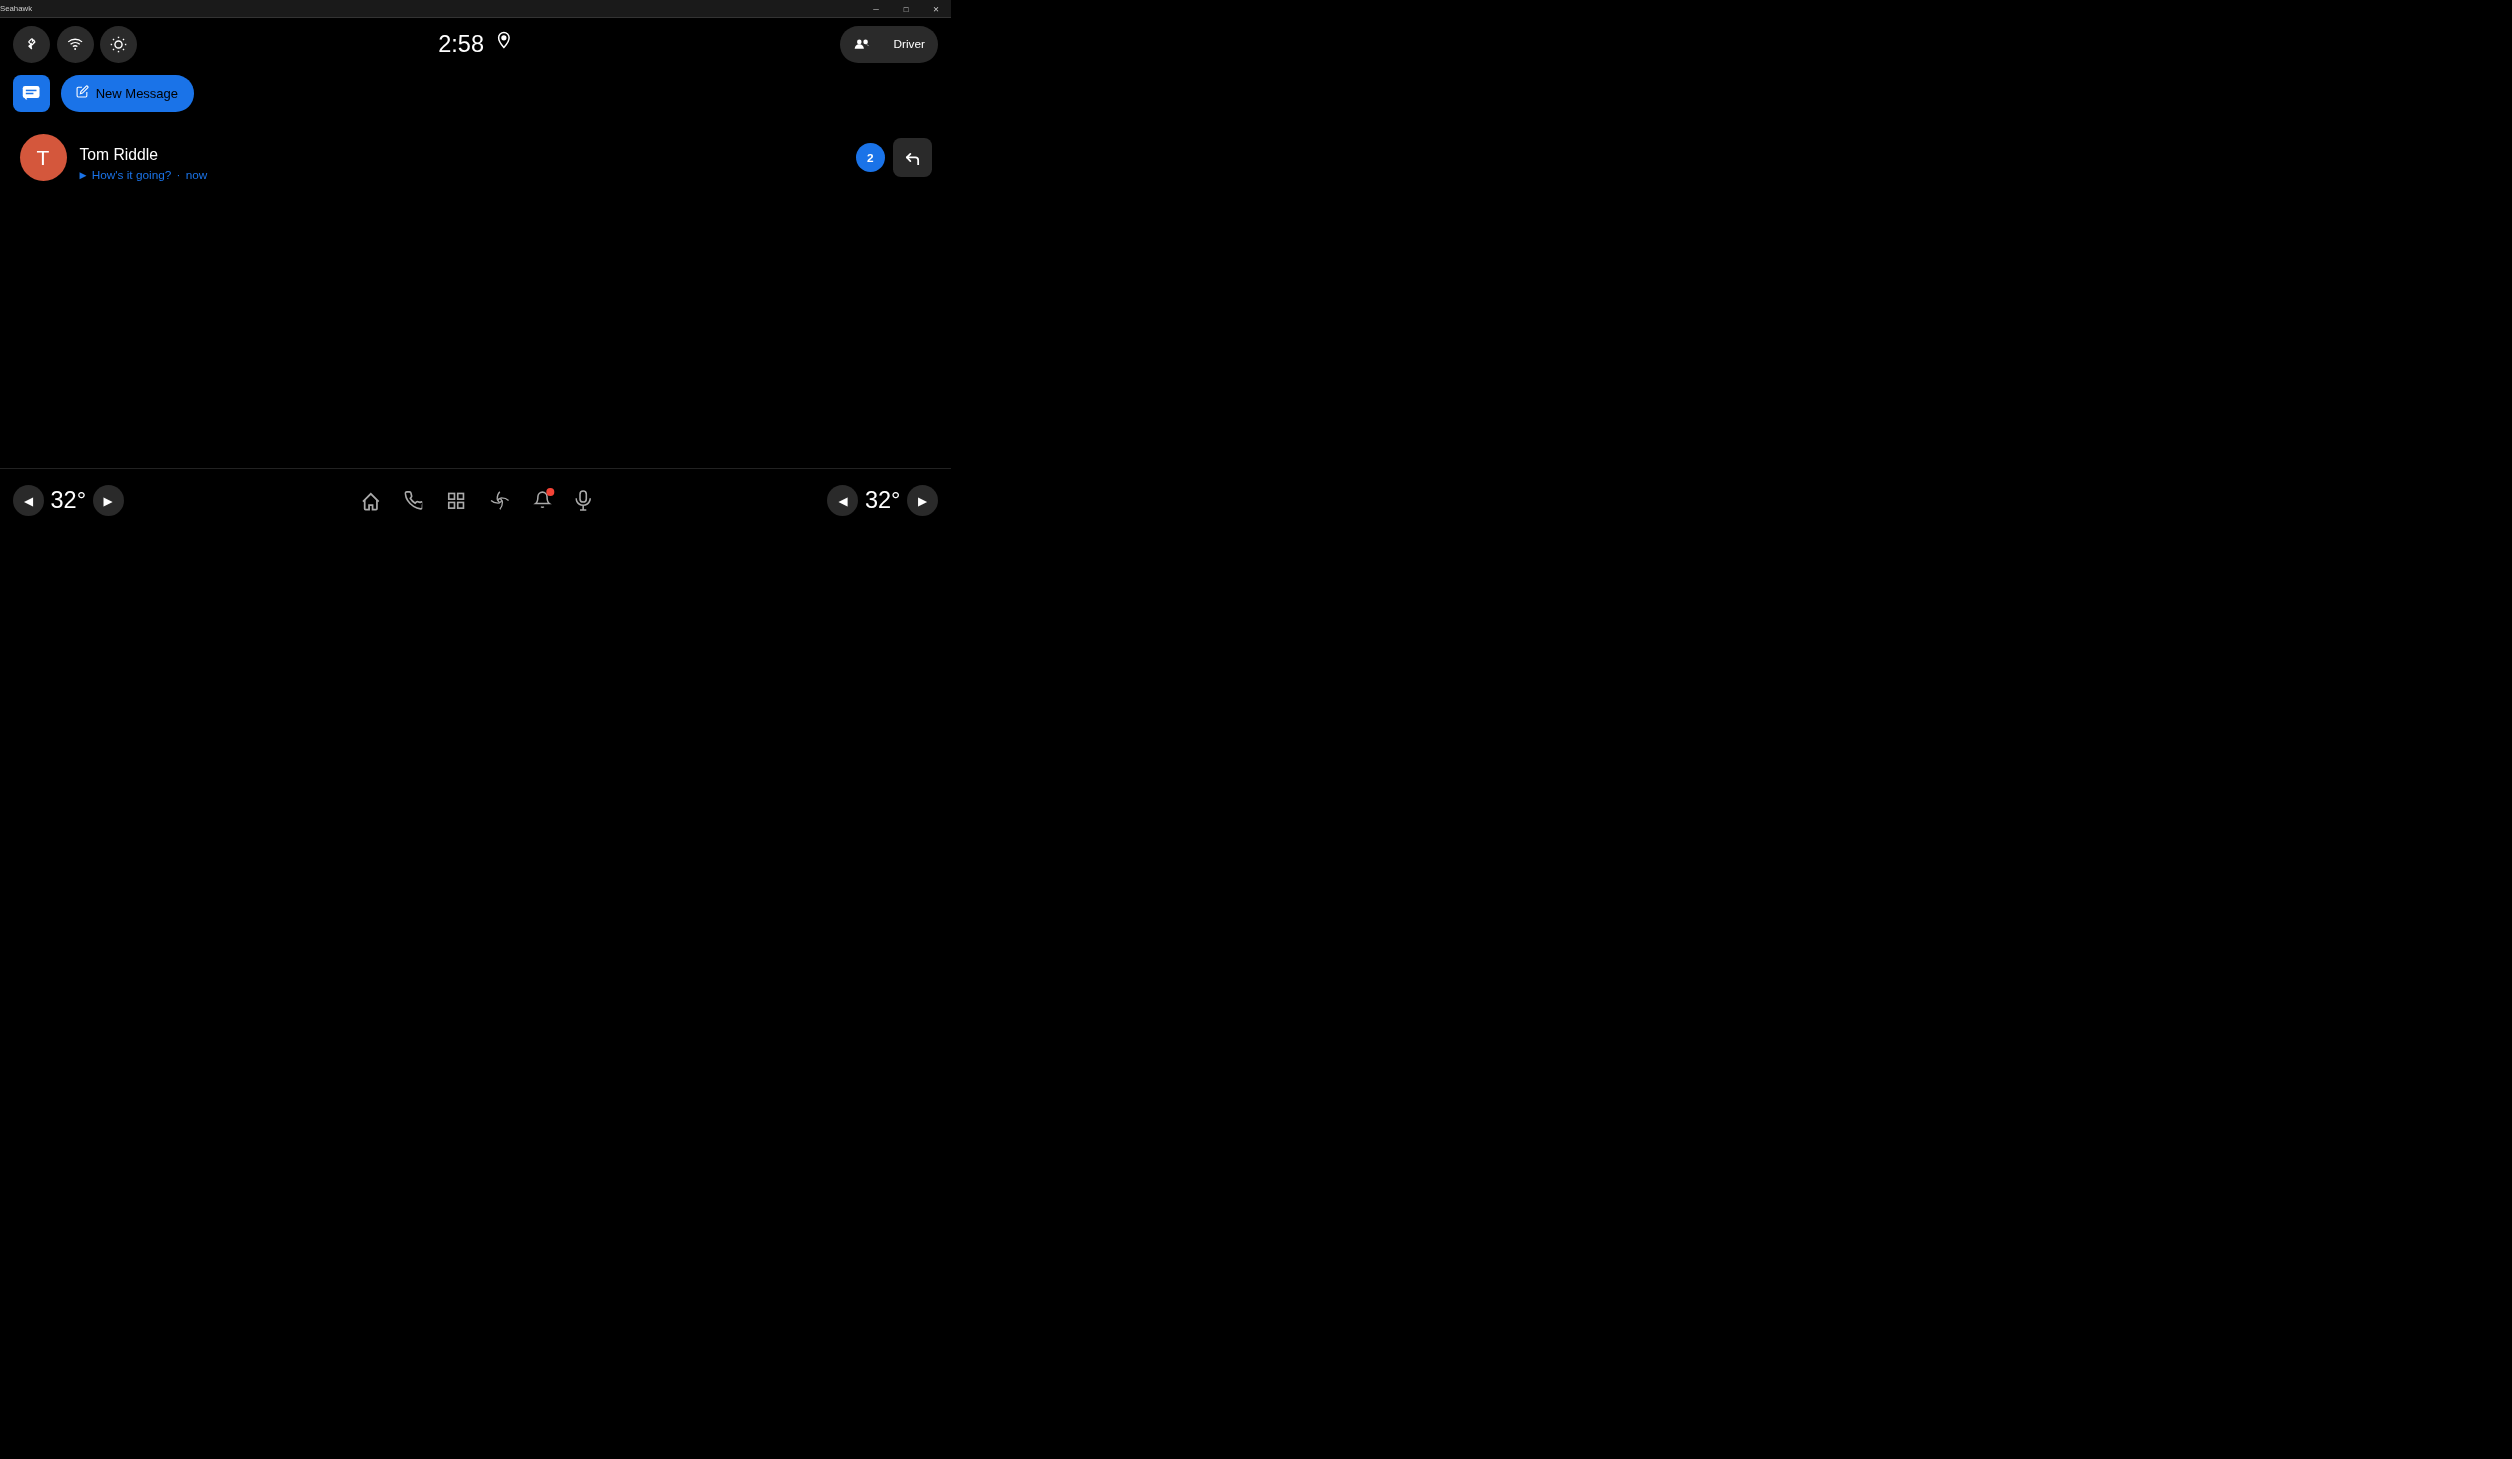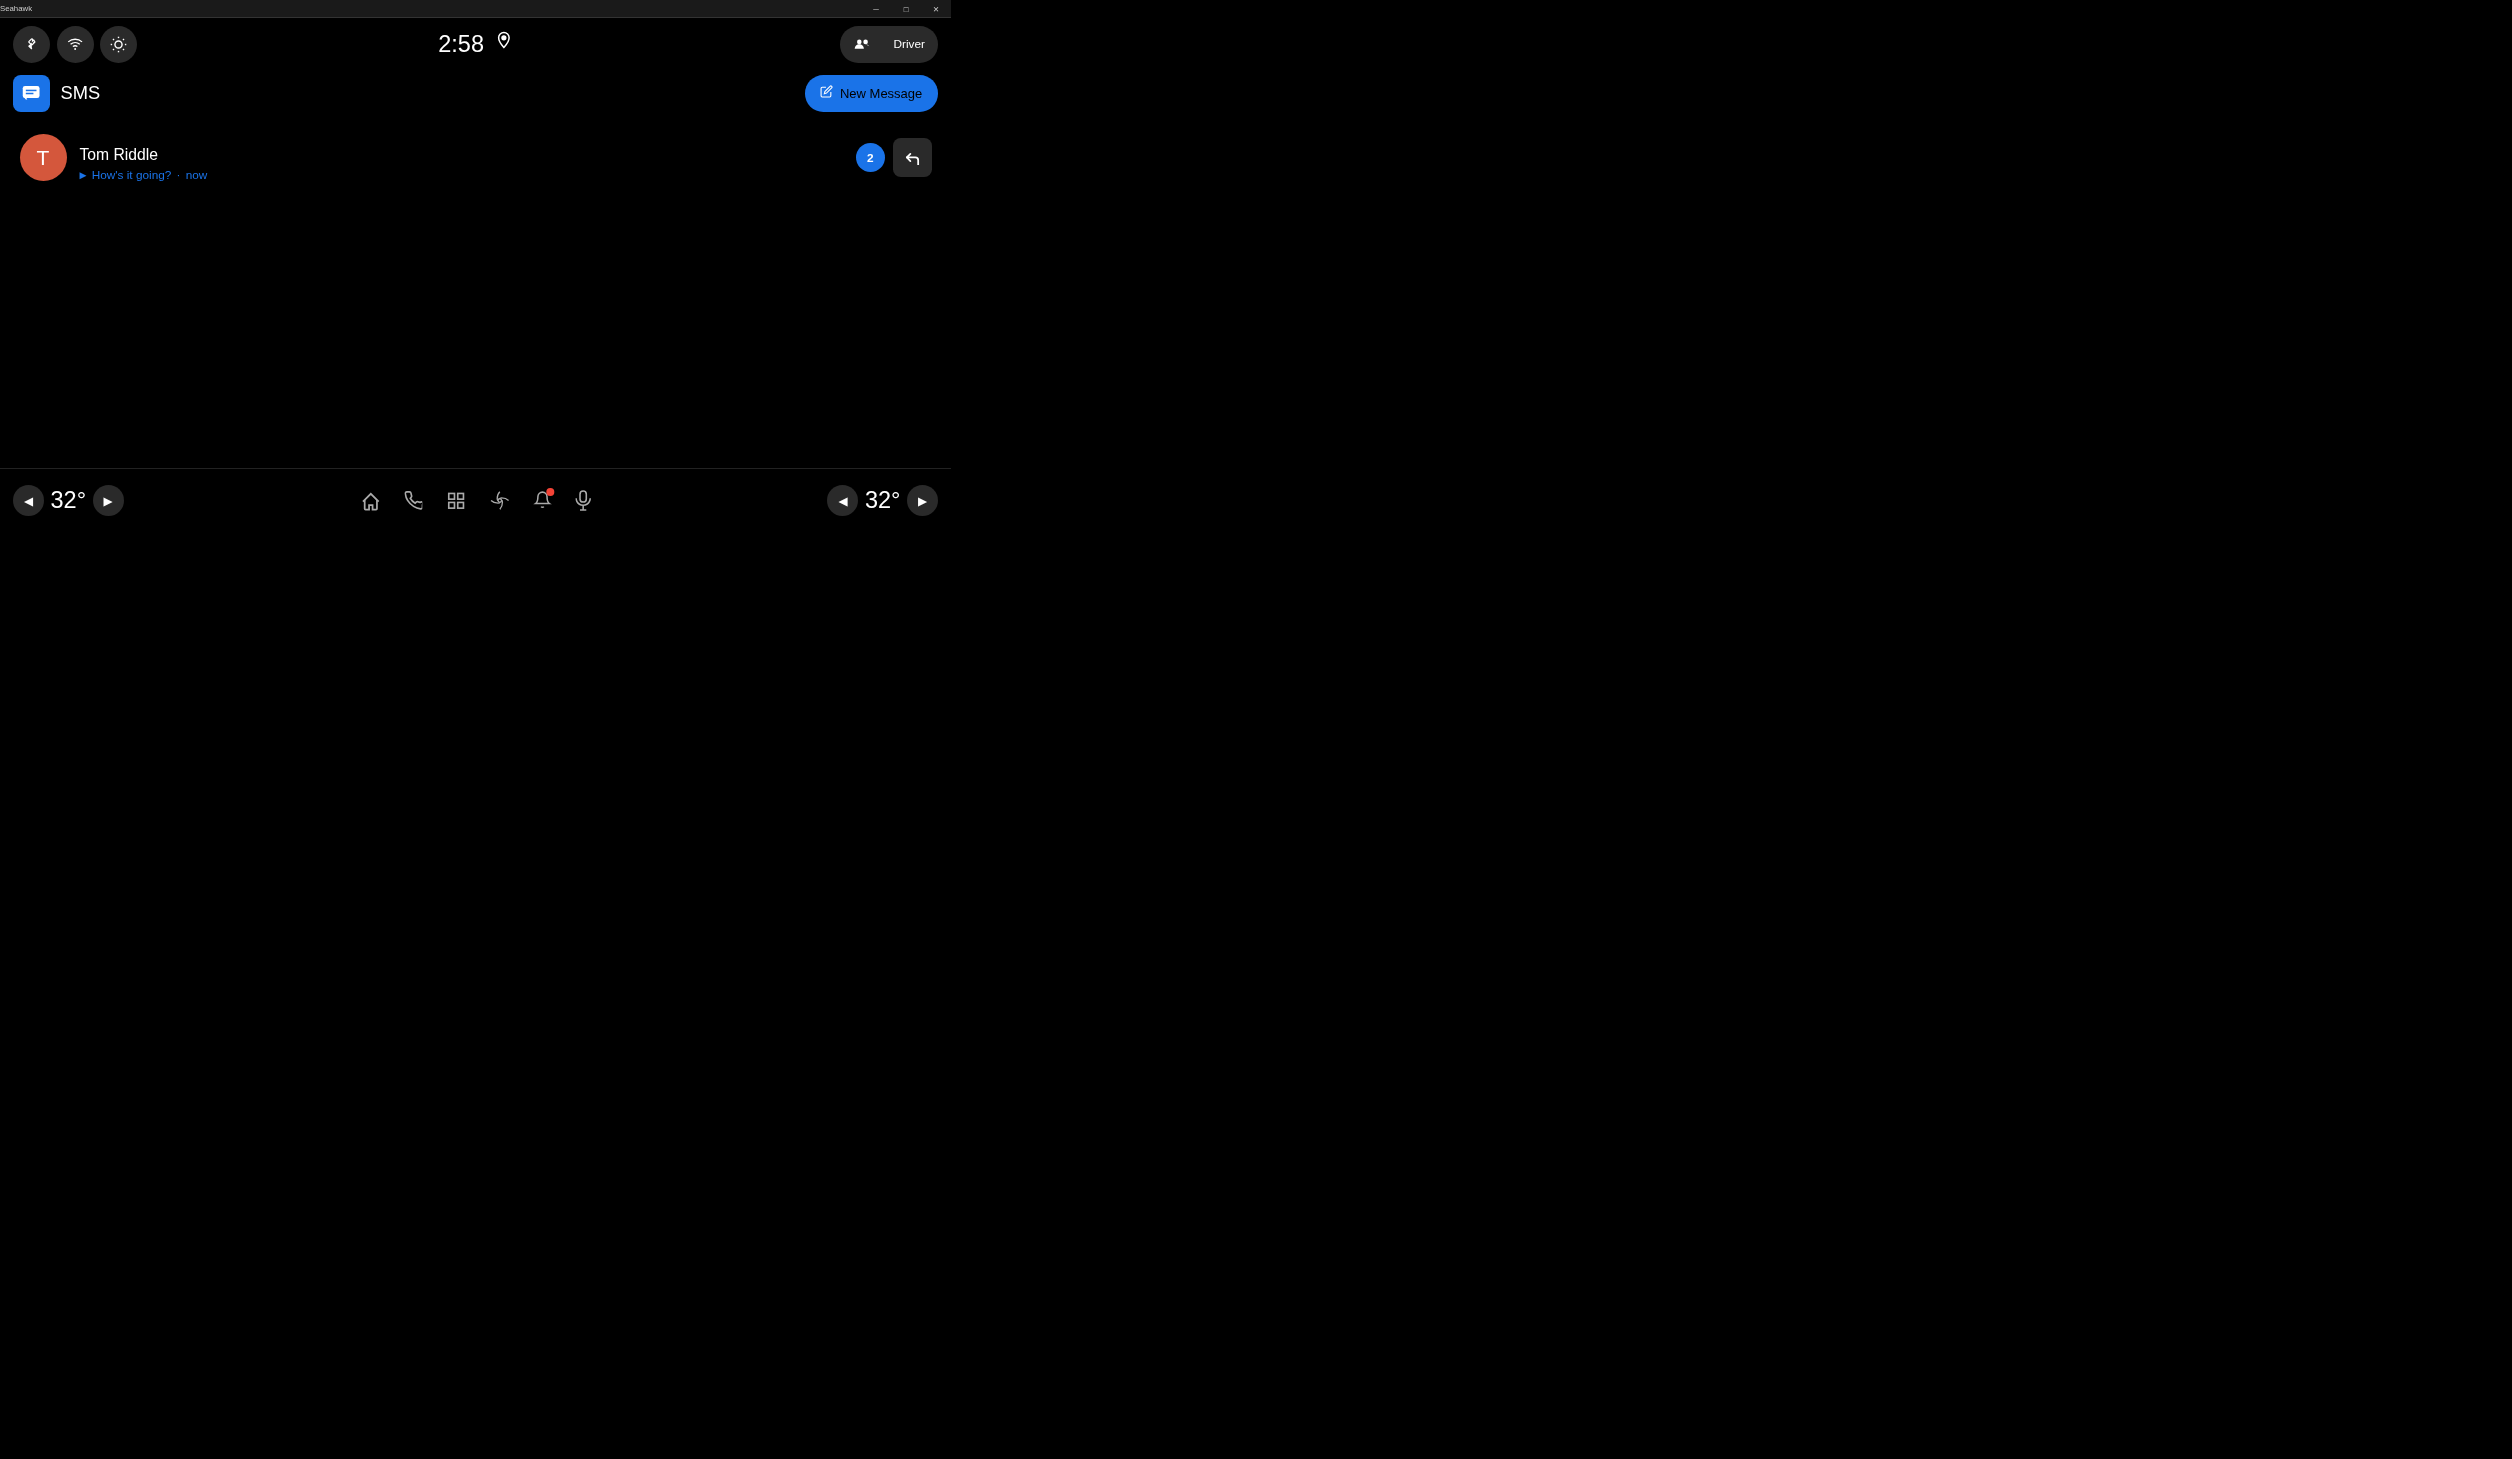--- a/index.html
+++ b/index.html
@@ -374,21 +374,20 @@
 
   <div class="header-area">
     <div class="sms-icon-circle">
       <svg width="18.3" height="17" viewBox="0 0 24 22" fill="white">
         <rect x="1" y="1" width="22" height="16" rx="3" ry="3"></rect>
         <path d="M1 14l4 5h2l-3-5" fill="white"></path>
         <line x1="5" y1="7" x2="19" y2="7" stroke="#1a73e8" stroke-width="2"></line>
         <line x1="5" y1="11" x2="15" y2="11" stroke="#1a73e8" stroke-width="2"></line>
       </svg>
     </div>
-    <span class="sms-title">SMS</span>
     <button class="new-message-btn">
       <span class="pencil-icon">
         <svg width="13" height="13" viewBox="0 0 24 24" fill="none" stroke="white" stroke-width="2">
           <path d="M11 4H4a2 2 0 0 0-2 2v14a2 2 0 0 0 2 2h14a2 2 0 0 0 2-2v-7"></path>
           <path d="M18.5 2.5a2.121 2.121 0 0 1 3 3L12 15l-4 1 1-4 9.5-9.5z"></path>
         </svg>
       </span>
       <span>New Message</span>
     </button>
   </div>

